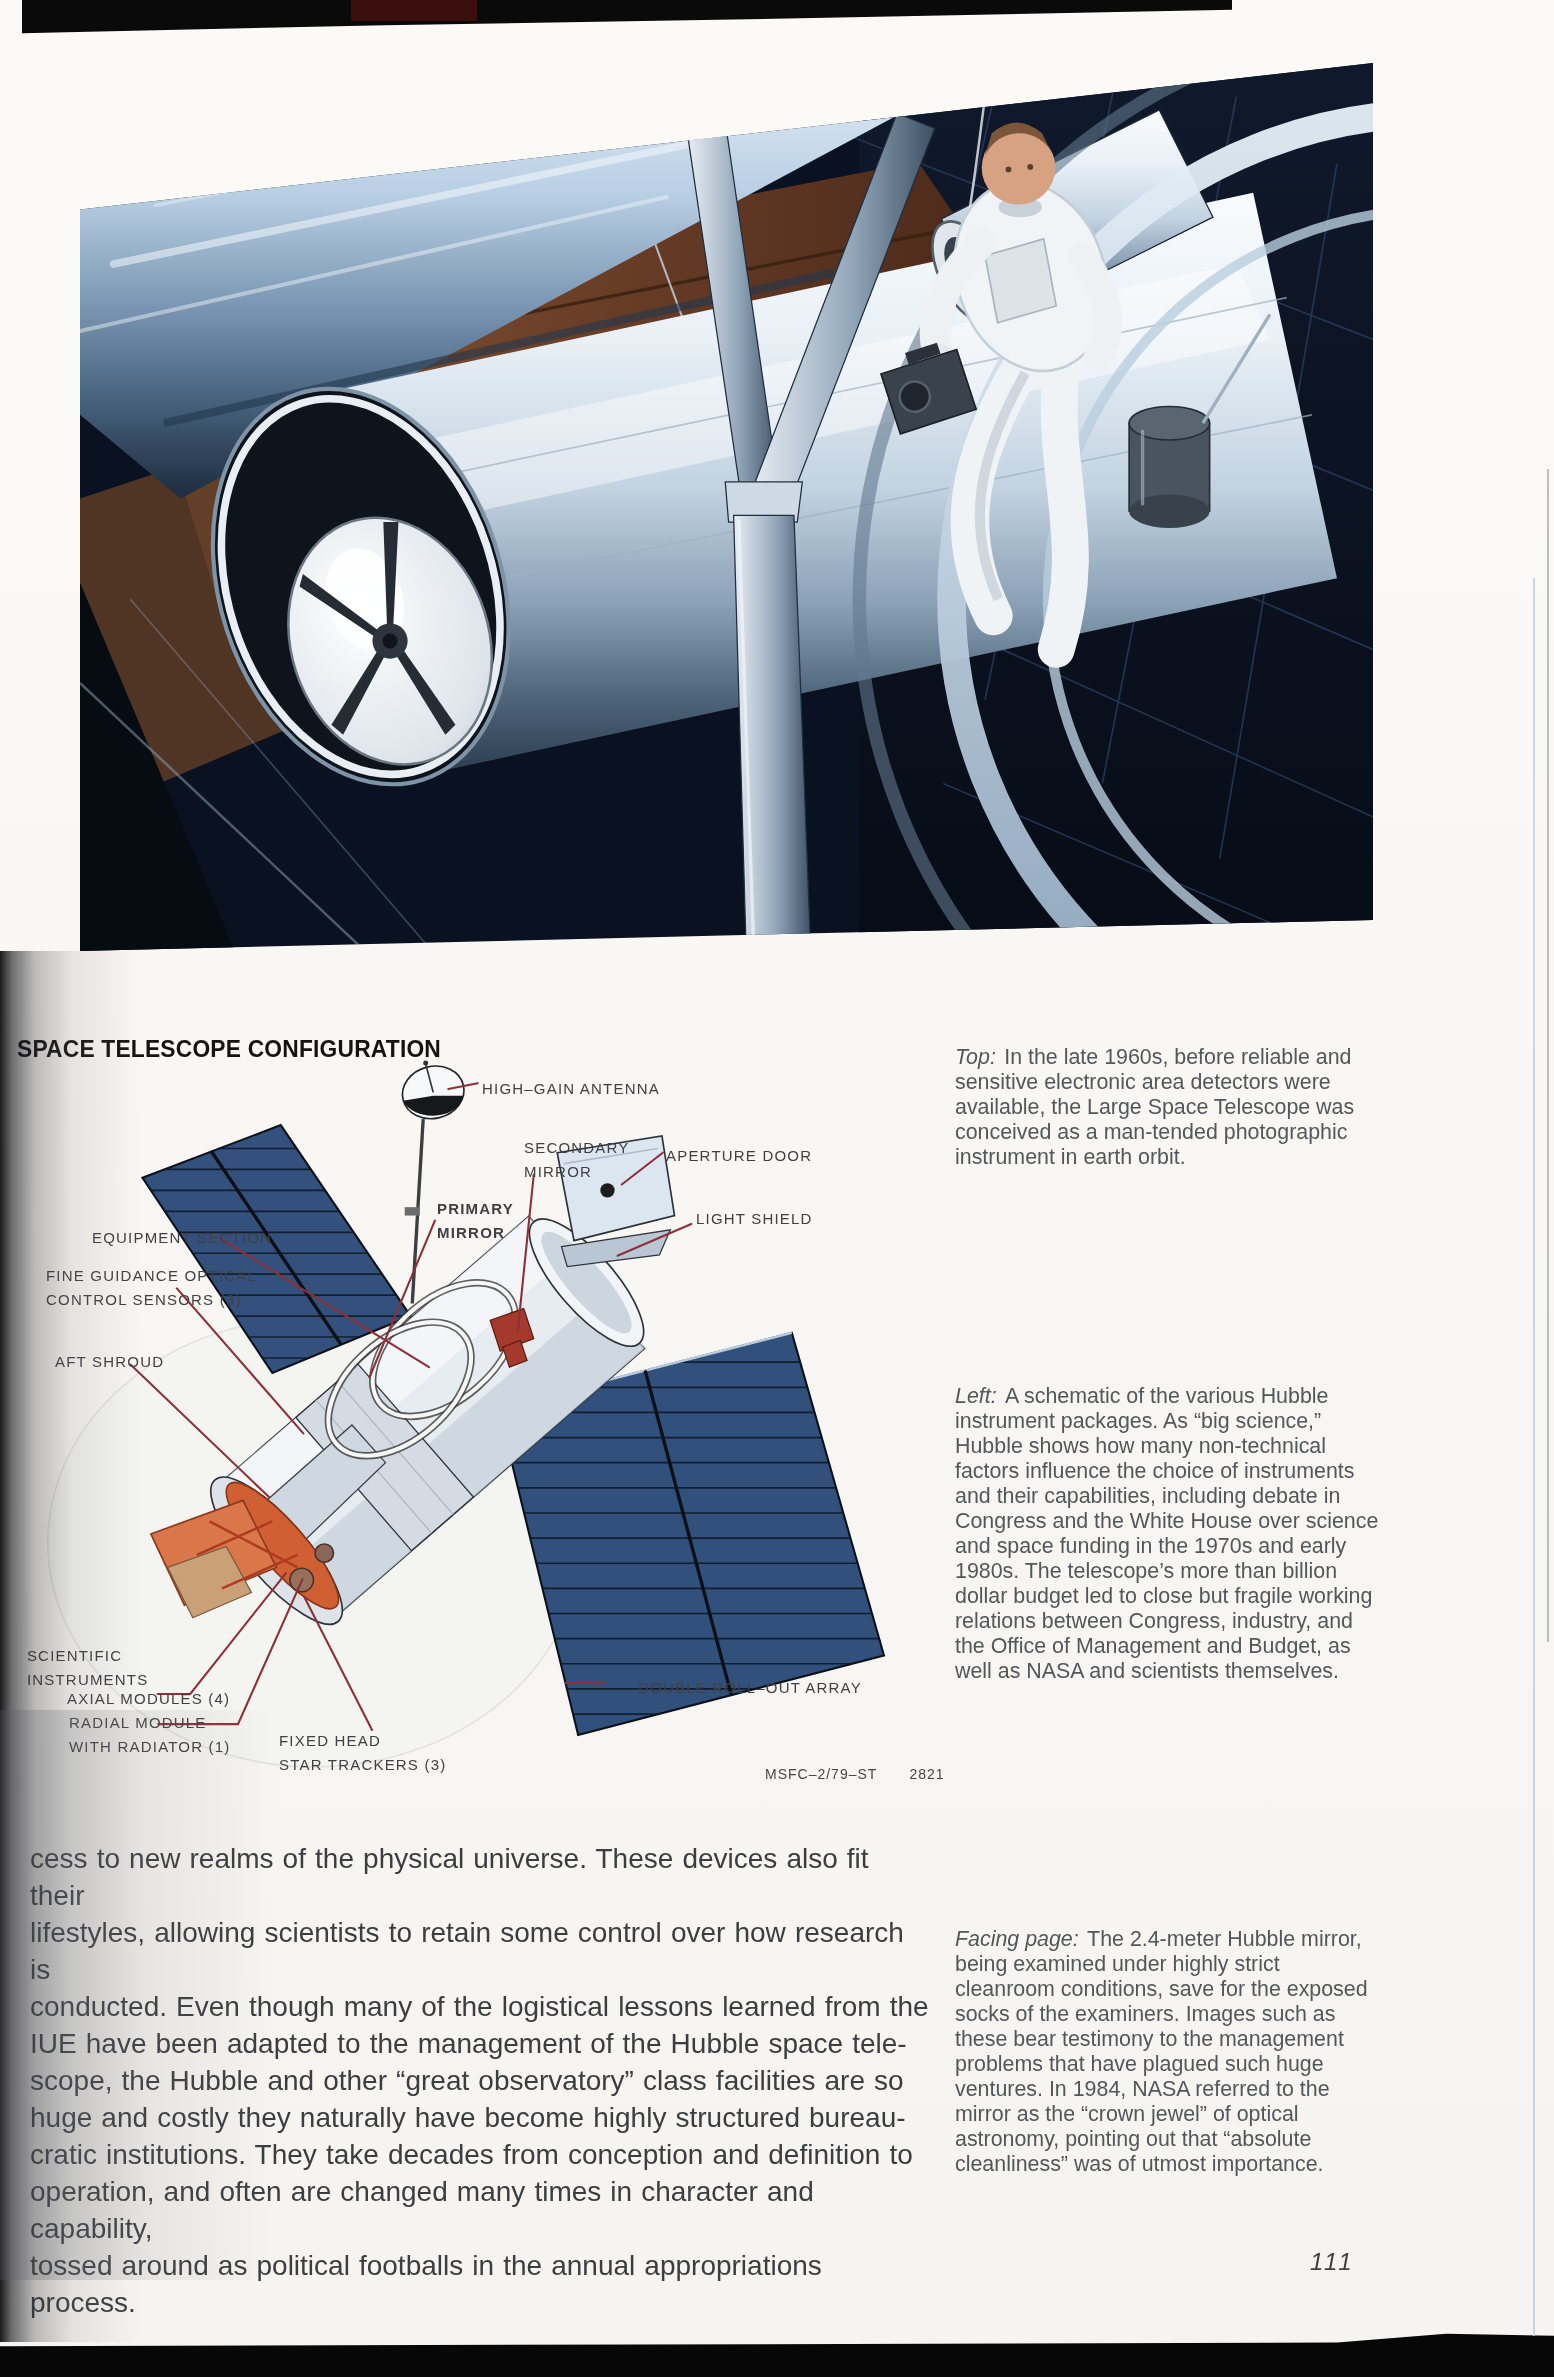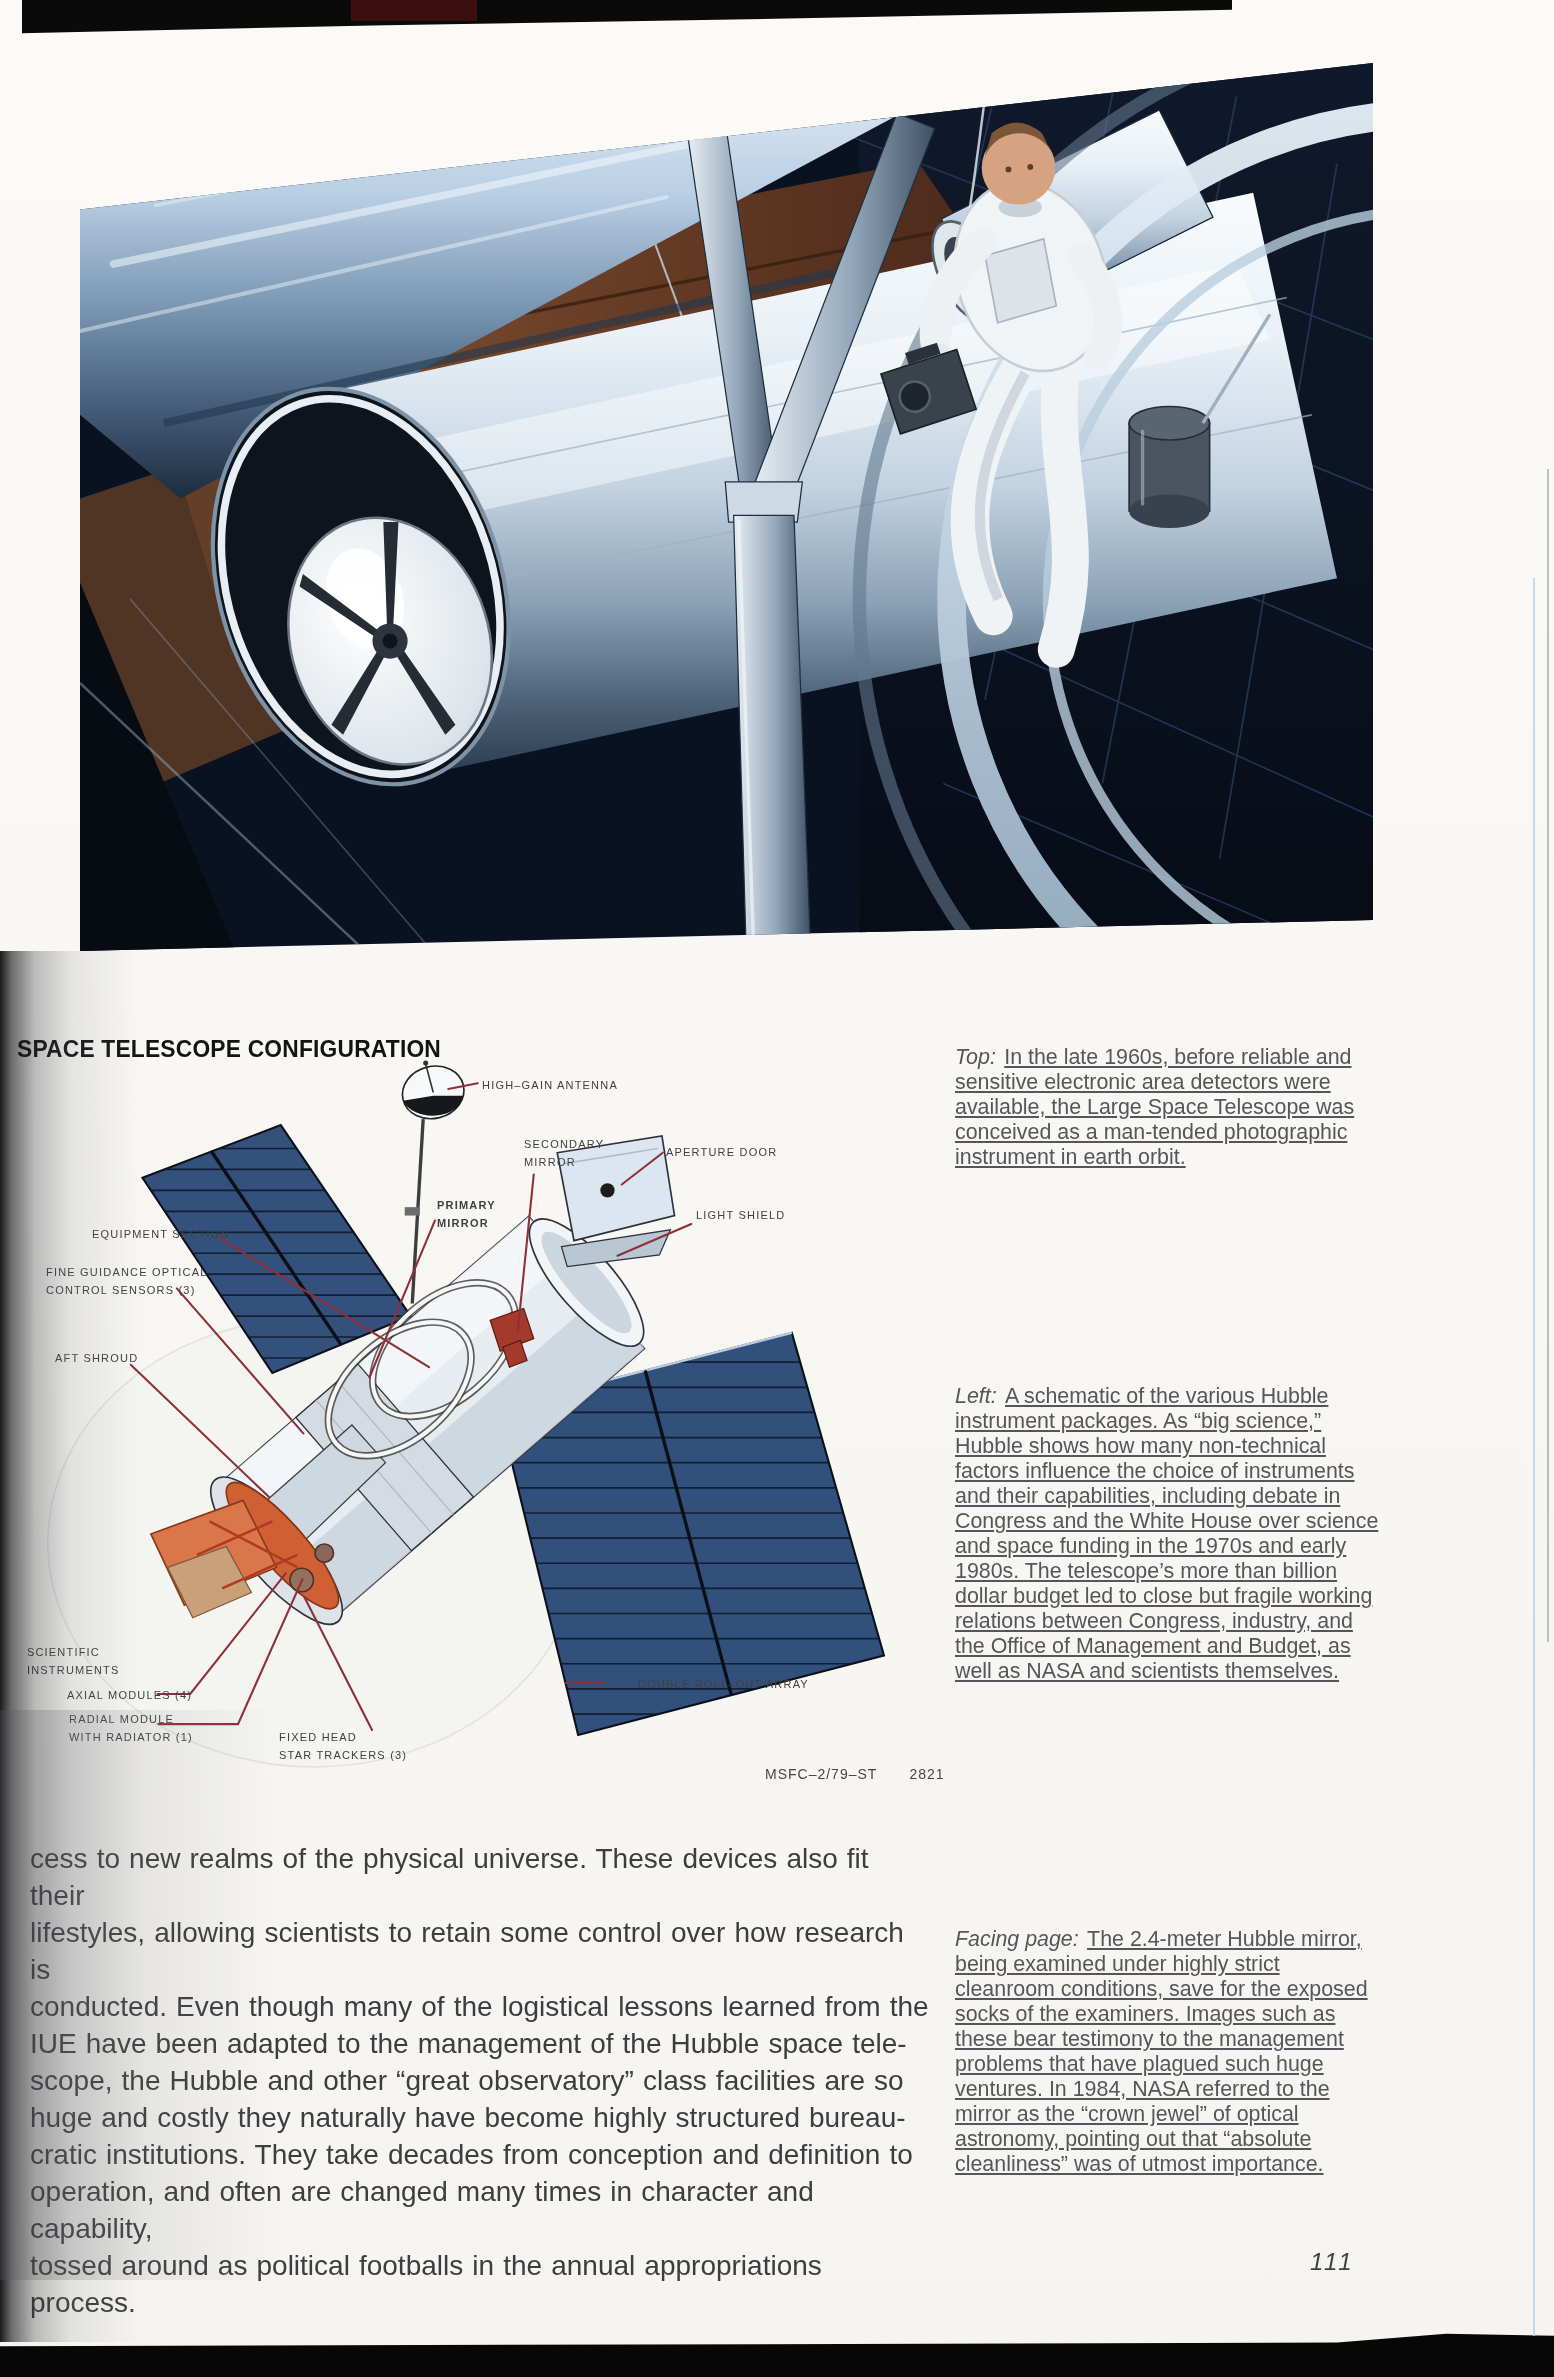--- a/index.html
+++ b/index.html
@@ -25,29 +25,29 @@
   
   .painting{position:absolute;left:80px;top:63px;width:1293px;height:888px;
             clip-path:polygon(0 16.5%,100% 0,100% 96.5%,0 100%);}
   .painting svg{display:block;width:100%;height:100%;}
 
   
   .diagram-title{position:absolute;left:17px;top:1036px;font-size:23.5px;font-weight:bold;color:#131313;
             letter-spacing:0.2px;transform:scaleX(.97);transform-origin:left top;white-space:nowrap;}
   .diagram{position:absolute;left:21px;top:1052px;width:930px;height:746px;}
   .diagram svg{position:absolute;left:0;top:0;}
-  .dlabel{position:absolute;font-size:11px;letter-spacing:1.2px;line-height:1.6;color:#404044;
+  .dlabel{position:absolute;font-size:15px;letter-spacing:1.2px;line-height:1.6;color:#404044;
             white-space:pre-line;}
   .credit{position:absolute;left:708px;top:714px;font-size:14px;letter-spacing:1px;color:#47474a;white-space:nowrap;margin-left:36px;}
   .credit .plate{margin-left:32px;}
 
   
   .caption{position:absolute;left:955px;width:526px;font-size:21.4px;line-height:25px;color:#53565a;}
   .caption .lead{font-style:italic;margin-right:8.4px;}
-  .caption .ctext{white-space:pre-line;text-decoration:underline;}
+  .caption .ctext{white-space:pre-line;}
   .caption-top{top:1045px;}
   .caption-left{top:1384px;}
   .caption-facing{top:1927px;}
   .bodytext{position:absolute;left:30px;top:1840px;width:901px;font-size:28px;line-height:37px;
             color:#3b3d40;white-space:pre-line;word-spacing:1.3px;}
   .pagenum{position:absolute;left:1310px;top:2248px;font-size:24px;font-style:italic;color:#3f3f42;letter-spacing:2.5px;}
 </style>
 </head>
 <body>
 

